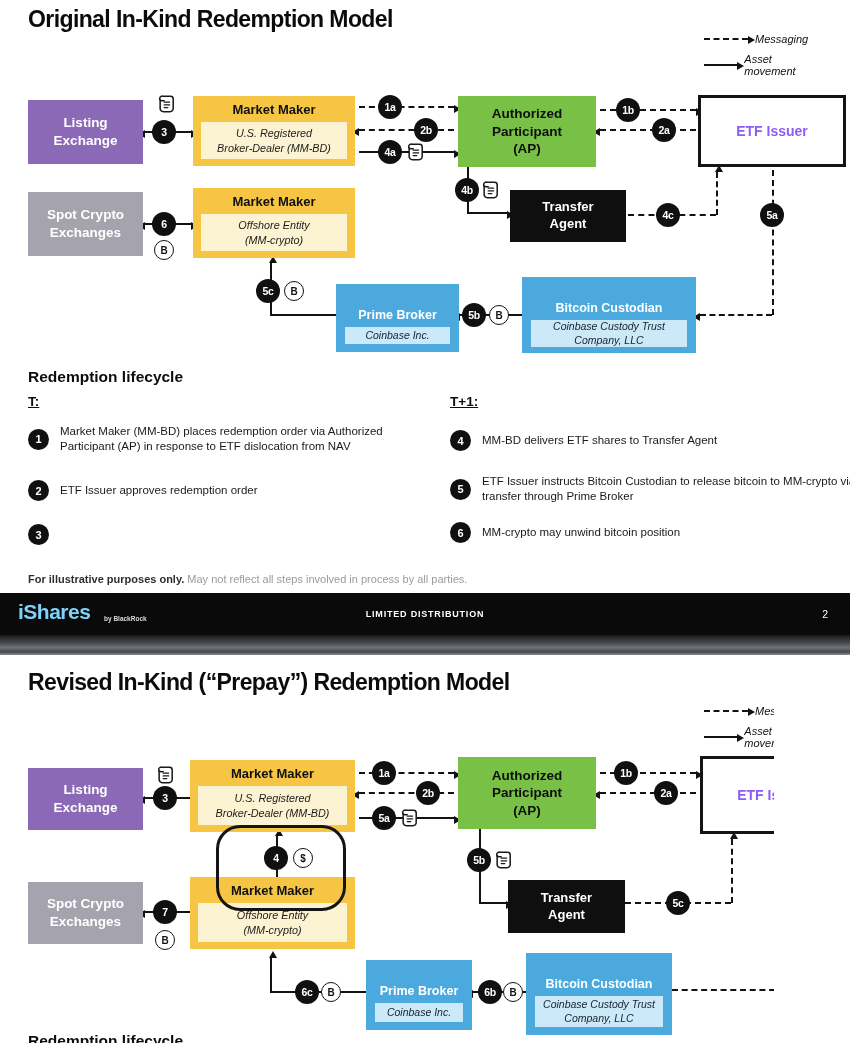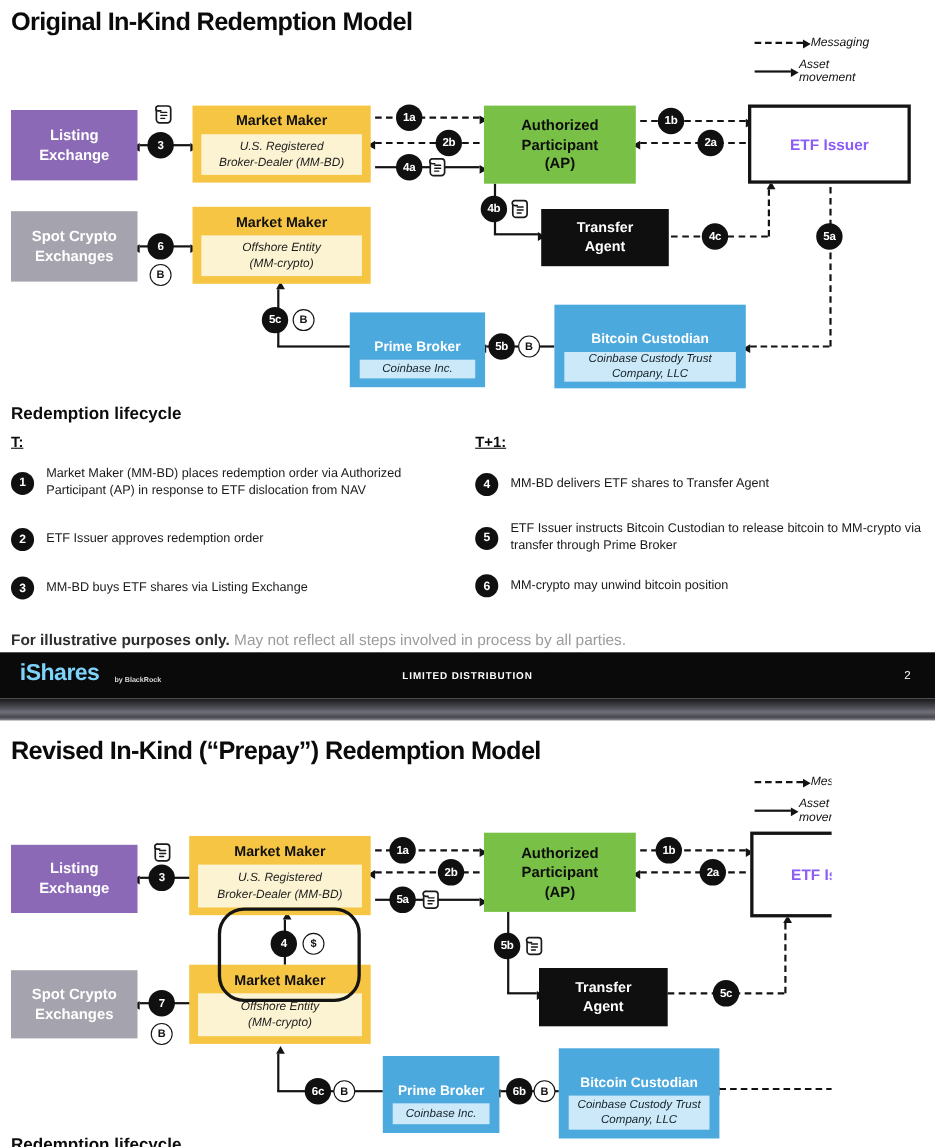--- a/index.html
+++ b/index.html
@@ -1,18 +1,18 @@
 <!DOCTYPE html>
 <html><head>
 <meta charset="utf-8">
 <style>
   html,body{margin:0;padding:0;background:#e9e9e9;}
   .page{position:relative;width:850px;height:1043px;background:#ffffff;overflow:hidden;
         font-family:"Liberation Sans","DejaVu Sans",sans-serif;color:#111;}
-  .slide{position:absolute;left:0;width:756px;background:#fff;}
+  .slide{position:absolute;left:18px;width:756px;background:#fff;}
   #slide1{top:0;height:593px;}
   #slide2{top:655px;height:388px;overflow:hidden;}
 
   .title{position:absolute;left:10px;top:6px;font-size:23px;font-weight:bold;letter-spacing:-0.6px;color:#0b0b0b;}
   #slide2 .title{top:14px;}
 
   
   .leg{position:absolute;display:flex;align-items:center;gap:7px;}
   .leg .lab{font-style:italic;font-size:11px;color:#111;}
   .leg-arrow{position:relative;width:44px;height:0;}
@@ -63,21 +63,21 @@
   .loop{position:absolute;z-index:4;border:3.6px solid #141414;border-radius:24px;background:transparent;}
 
   
   .lc-head{position:absolute;font-size:15.5px;font-weight:bold;color:#0d0d0d;}
   .lc-t{position:absolute;font-size:13.5px;font-weight:bold;text-decoration:underline;color:#0d0d0d;}
   .lc-item{position:absolute;display:flex;align-items:center;gap:11px;}
   .lc-num{flex:0 0 auto;width:21px;height:21px;border-radius:50%;background:#101010;color:#fff;
           display:flex;align-items:center;justify-content:center;font-weight:bold;font-size:11px;}
   .lc-txt{font-size:11.5px;color:#1a1a1a;line-height:1.32;}
 
-  .disc{position:absolute;left:10px;top:573px;font-size:14px;}
+  .disc{position:absolute;left:10px;top:573px;font-size:11px;}
   .disc .d1{color:#2e2e2e;font-weight:bold;}
   .disc .d2{color:#9b9b9b;}
 
   .footer{position:absolute;left:0;top:593px;width:850px;height:42px;background:#0a0a0a;z-index:3;}
   .brand{position:absolute;left:18px;top:7px;color:#7dd3fc;font-size:21px;font-weight:bold;letter-spacing:-0.5px;}
   .byline{position:absolute;left:104px;top:22px;color:#d9d9d9;font-size:6.5px;font-weight:bold;}
   .fcenter{position:absolute;left:0;right:0;top:16px;text-align:center;color:#fff;font-size:9px;letter-spacing:0.8px;font-weight:bold;}
   .fpage{position:absolute;right:22px;top:15px;color:#fff;font-size:10.5px;}
   .divider{position:absolute;left:0;top:635px;width:850px;height:20px;z-index:3;
            background:linear-gradient(180deg,#18181b 0%,#4a4a51 40%,#70707a 62%,#47474d 85%,#8d8d96 100%);}
@@ -204,21 +204,20 @@
     <div class="lc-item" style="left:10px;top:424px">
       <div class="lc-num">1</div>
       <div class="lc-txt" style="width:352px">Market Maker (MM-BD) places redemption order via Authorized Participant (AP) in response to ETF dislocation from NAV</div>
     </div>
     <div class="lc-item" style="left:10px;top:480px">
       <div class="lc-num">2</div>
       <div class="lc-txt" style="width:352px">ETF Issuer approves redemption order</div>
     </div>
     <div class="lc-item" style="left:10px;top:524px">
       <div class="lc-num">3</div>
-      <div class="lc-txt" style="width:352px">MM-BD buys ETF shares via Listing Exchange</div>
     </div>
     <div class="lc-item" style="left:432px;top:430px">
       <div class="lc-num">4</div>
       <div class="lc-txt" style="width:375px">MM-BD delivers ETF shares to Transfer Agent</div>
     </div>
     <div class="lc-item" style="left:432px;top:474px">
       <div class="lc-num">5</div>
       <div class="lc-txt" style="width:375px">ETF Issuer instructs Bitcoin Custodian to release bitcoin to MM-crypto via transfer through Prime Broker</div>
     </div>
     <div class="lc-item" style="left:432px;top:522px">

